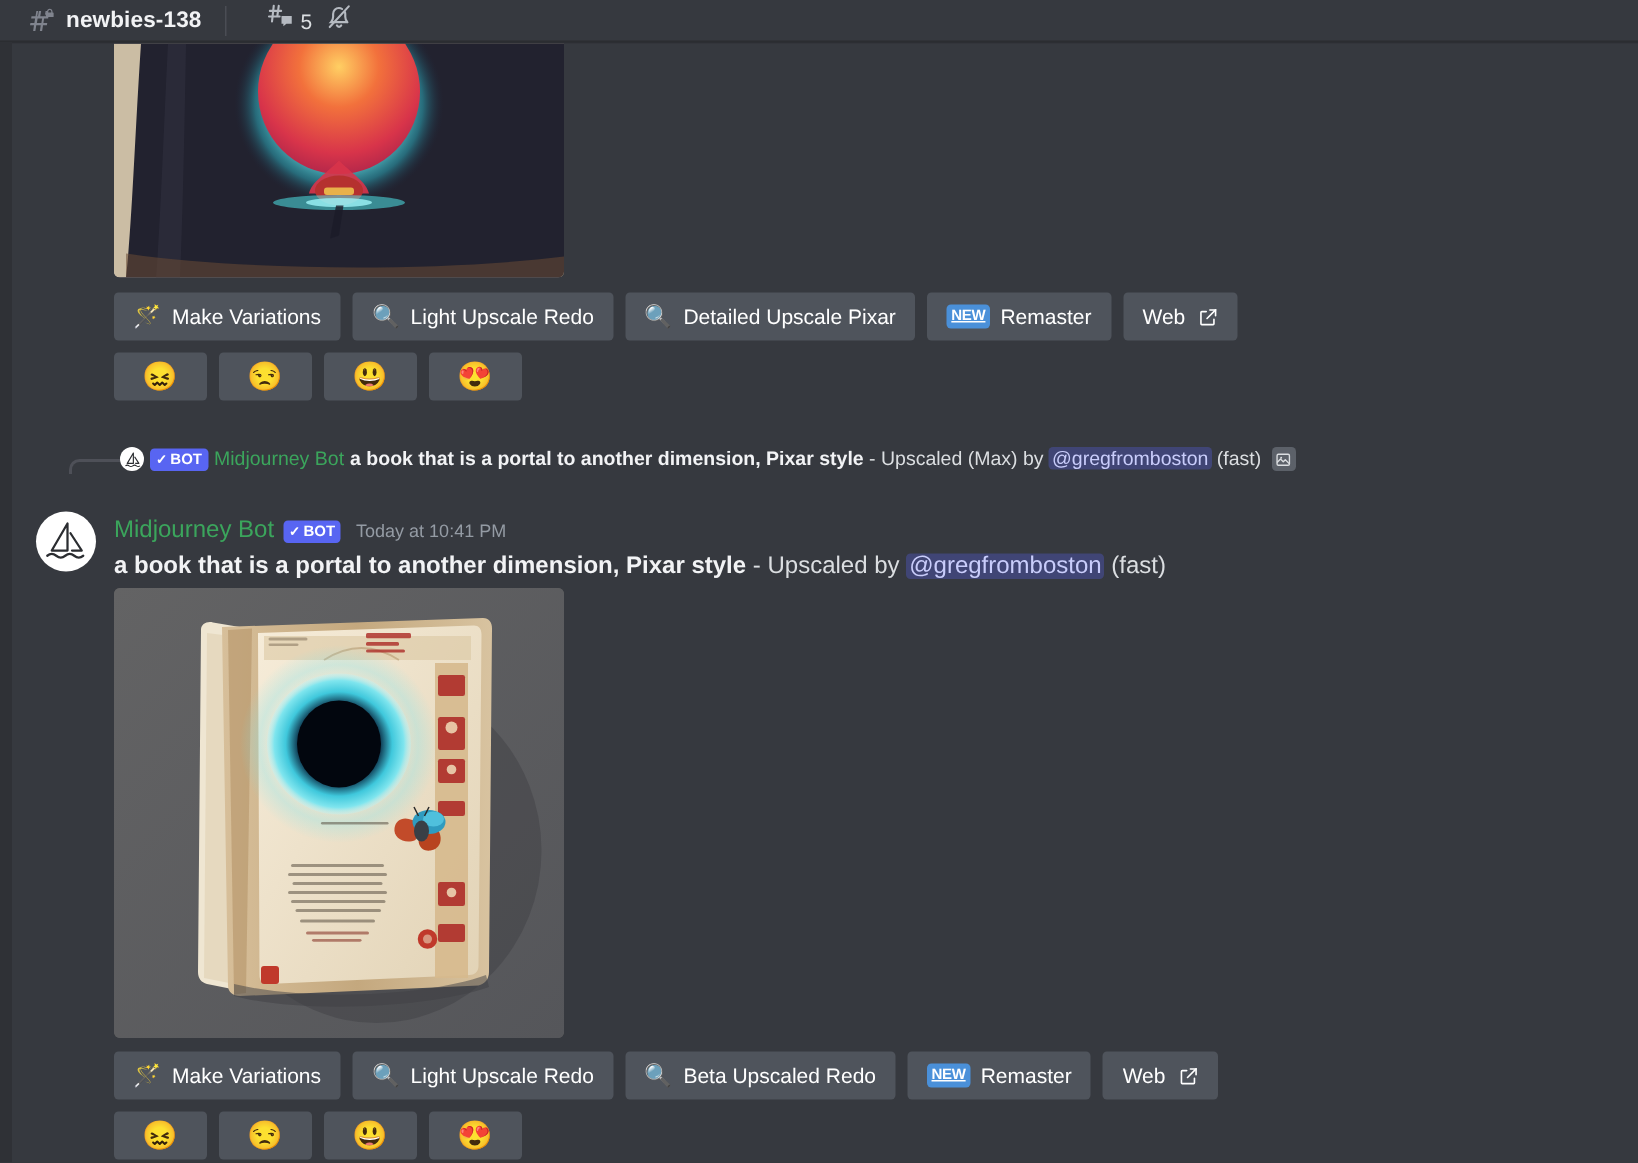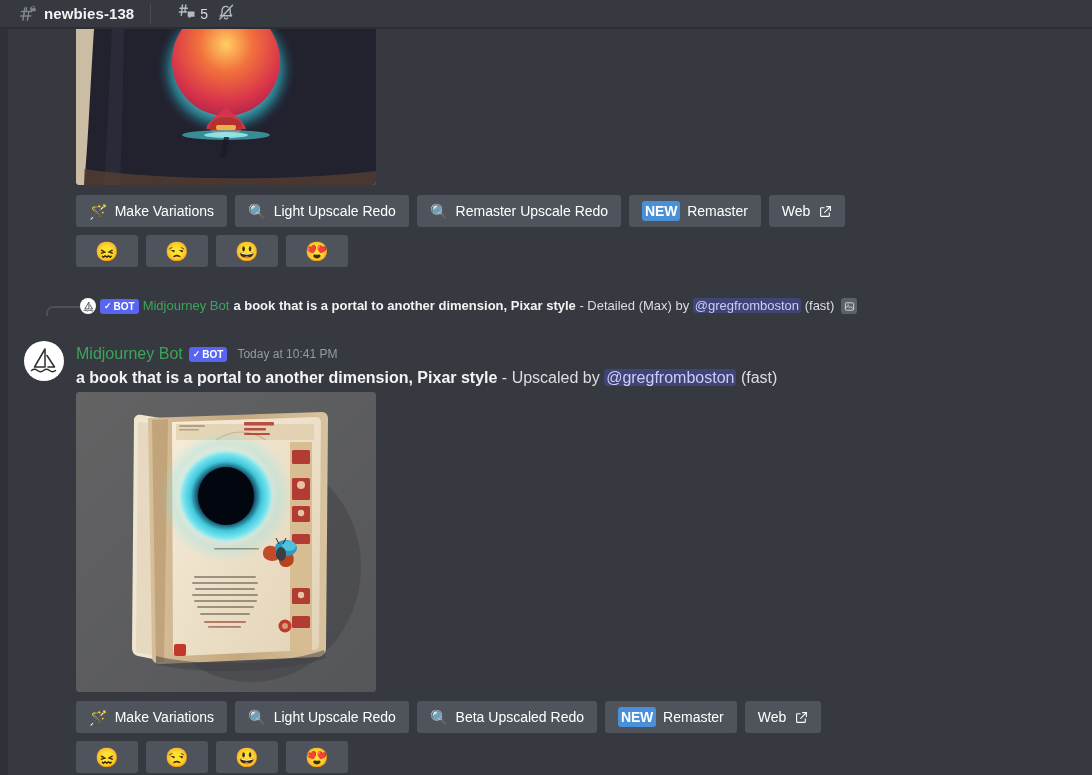--- a/index.html
+++ b/index.html
@@ -68,23 +68,23 @@
   .button-row { position: absolute; display: flex; gap: 8px; }
   .mj-button {
     height: 32px; background: #4f545c; border: none; border-radius: 3px;
     color: #ffffff; font-size: 14px; font-weight: 500;
     font-family: "Liberation Sans", sans-serif;
     display: flex; align-items: center; gap: 7px;
     padding: 0 13px; cursor: pointer; white-space: nowrap;
   }
   .btn-emoji { font-size: 15px; line-height: 1; display: inline-block; }
   .new-badge {
-    background: #4a90d9; color: #fff; font-size: 14px; font-weight: bold;
+    background: #4a90d9; color: #fff; font-size: 10px; font-weight: bold;
     border-radius: 3px; padding: 3px 3px; line-height: 1;
-    letter-spacing: -0.2px; display: inline-block;
+    letter-spacing: -0.2px; display: inline-block; text-decoration: underline;
   }
   .ext-icon { display: inline-flex; align-items: center; margin-left: 2px; }
 
   .reaction-row { position: absolute; display: flex; gap: 8px; }
   .reaction-btn {
     width: 62px; height: 32px; background: #4f545c;
     border: none; border-radius: 3px; cursor: pointer;
     display: flex; align-items: center; justify-content: center;
     font-size: 19px; line-height: 1;
   }
@@ -245,21 +245,21 @@
     <button class="mj-button">
       <span class="btn-emoji">🪄</span>
       <span>Make Variations</span>
     </button>
     <button class="mj-button">
       <span class="btn-emoji">🔍</span>
       <span>Light Upscale Redo</span>
     </button>
     <button class="mj-button">
       <span class="btn-emoji">🔍</span>
-      <span>Remaster Upscale Redo</span>
+      <span>Detailed Upscale Pixar</span>
     </button>
     <button class="mj-button">
       <span class="new-badge">NEW</span>
       <span>Remaster</span>
     </button>
     <button class="mj-button">
       <span>Web</span>
       <span class="ext-icon">
         <svg width="13" height="13" viewBox="0 0 24 24" fill="none" stroke="#ffffff" stroke-width="2" stroke-linecap="round">
           <path d="M14 3h7v7"></path>
@@ -293,21 +293,21 @@
           <path d="M17 5 L17 22 L7 22 Z"></path>
           <path d="M19 11 L26 22 L20 22"></path>
           <path d="M4 26q3 -2.2 6 0t6 0t6 0t6 0"></path>
         </svg>
       </span>
       <span class="bot-tag">
           <span class="check">✓</span>
           <span>BOT</span>
         </span>
       <span class="reply-author">Midjourney Bot</span>
-      <span class="reply-text"><b>a book that is a portal to another dimension, Pixar style</b><span> - </span><span>Detailed (Max) by </span><span class="mention">@gregfromboston</span><span> (fast)</span></span>
+      <span class="reply-text"><b>a book that is a portal to another dimension, Pixar style</b><span> - </span><span>Upscaled (Max) by </span><span class="mention">@gregfromboston</span><span> (fast)</span></span>
       <span class="attach-ico">
         <svg width="11" height="11" viewBox="0 0 24 24" fill="none" stroke="#dbdee1" stroke-width="2" stroke-linejoin="round">
           <rect x="3" y="4" width="18" height="16" rx="2"></rect>
           <path d="M3 16l5-5 4 4 3-3 6 6"></path>
           <circle cx="9" cy="9" r="1.4" fill="#dbdee1" stroke="none"></circle>
         </svg>
       </span>
     </div>
   </div>
 

